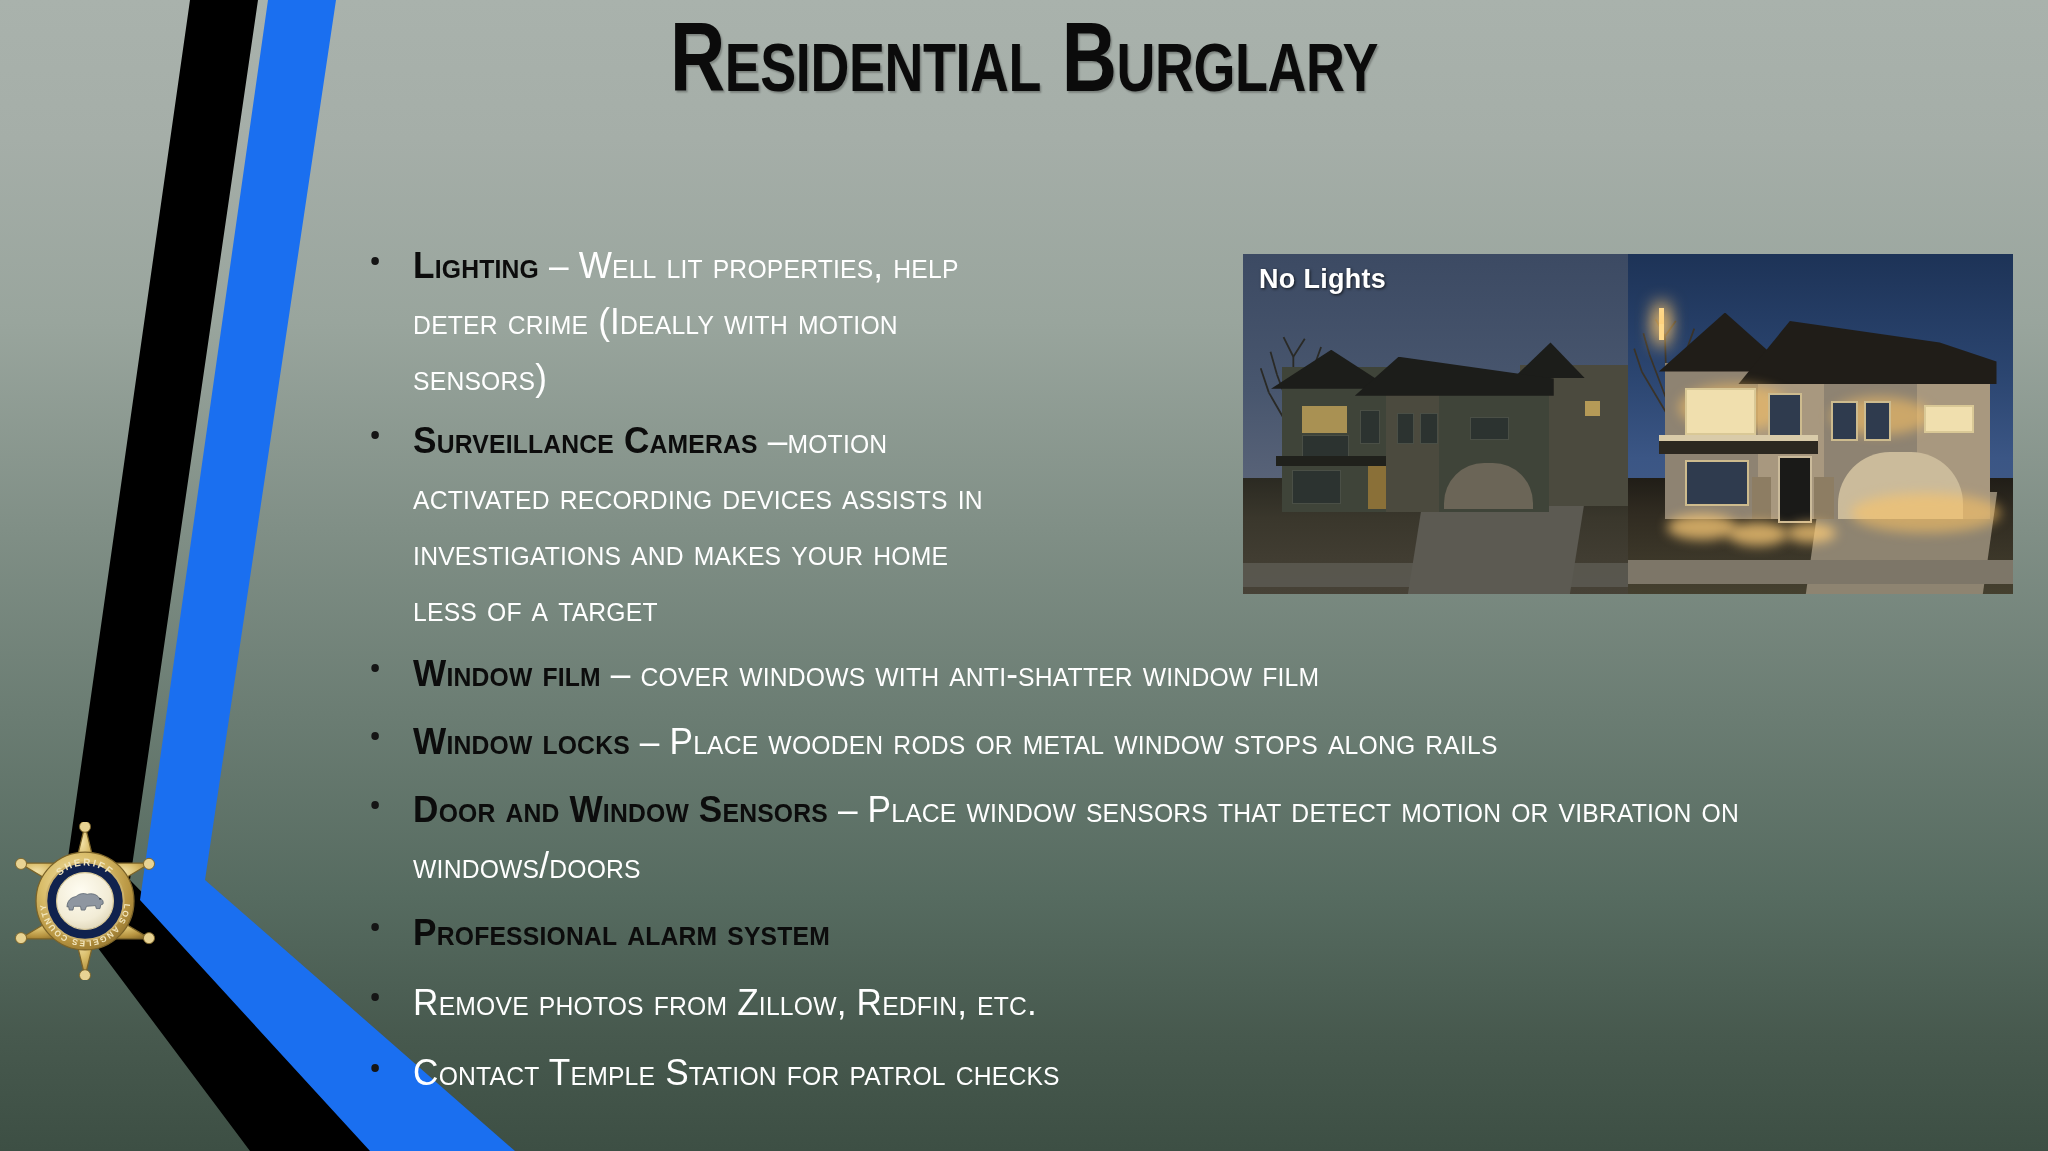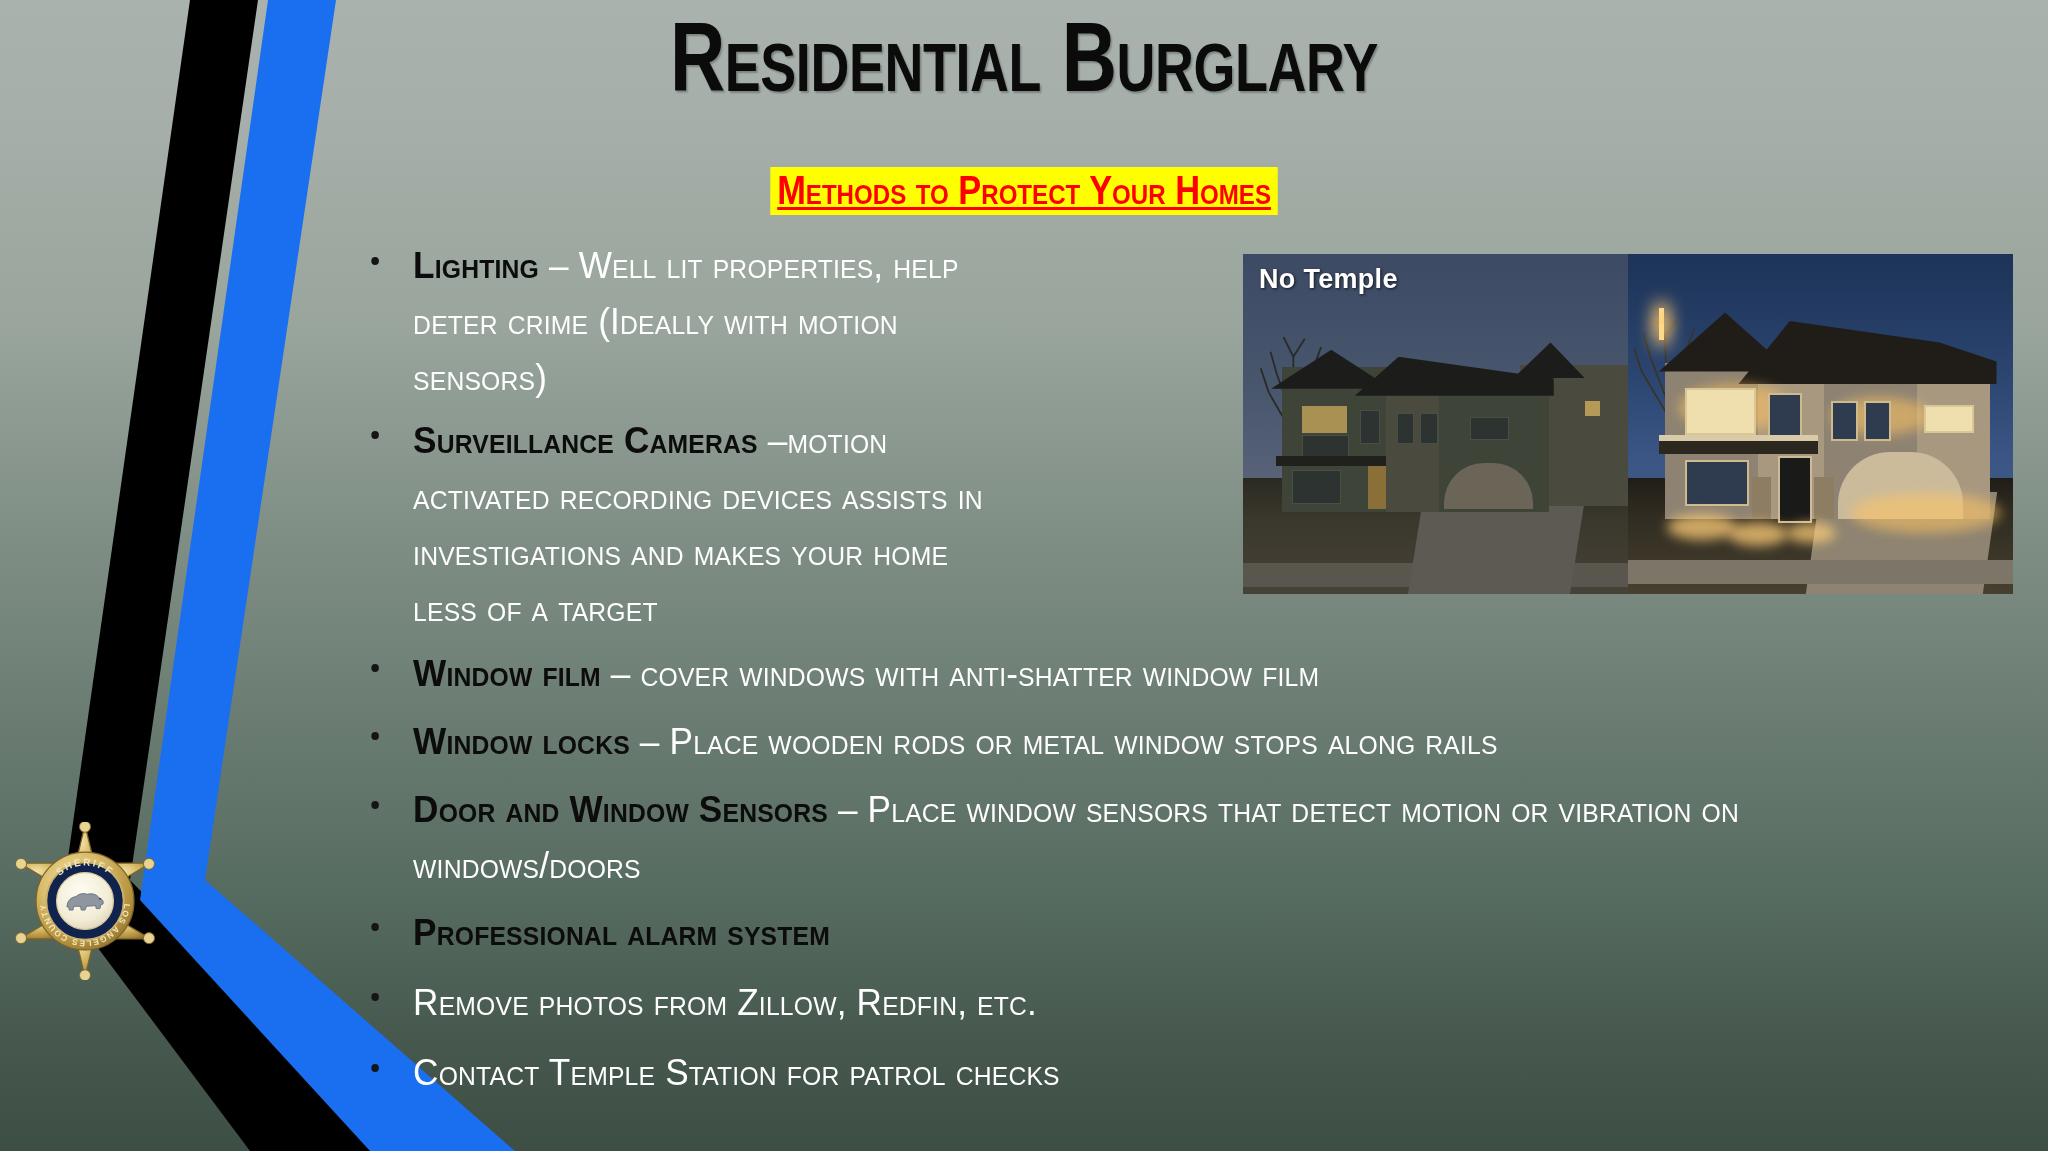--- a/index.html
+++ b/index.html
@@ -289,23 +289,20 @@
         <textPath href="#arcTop" startOffset="50%" text-anchor="middle">SHERIFF</textPath>
       </text>
       <text font-family="'Liberation Sans Narrow','Liberation Sans',sans-serif" font-size="10.5" font-weight="bold" fill="#f2e6bd" letter-spacing="1.6">
         <textPath href="#arcBot" startOffset="50%" text-anchor="middle">· LOS ANGELES COUNTY ·</textPath>
       </text>
     </svg>
   </div>
 
   <div class="title">Residential Burglary</div>
 
-  <div class="subtitle-row">
-    <span class="subtitle">Methods to Protect Your Homes</span>
-  </div>
 
   <div class="bullets">
 
     <div class="bullet b1">
       <span class="dot"></span>
       <span class="lead">Lighting</span><span class="rest"> – Well lit properties, help deter crime (Ideally with motion sensors)</span>
     </div>
 
     <div class="bullet b2">
       <span class="dot"></span>
@@ -387,21 +384,21 @@
         <div class="win dk-win" style="left:53%;top:44%;width:6%;height:16%;"></div>
         <div class="win dk-win" style="left:72%;top:46%;width:14%;height:12%;"></div>
 
         <div class="porch" style="left:-2%;top:68%;width:42%;height:6%;background:#20211c;"></div>
         <div class="win dk-win" style="left:4%;top:76%;width:18%;height:18%;"></div>
         <div class="door" style="left:33%;top:74%;width:7%;height:24%;background:#8a7038;"></div>
 
         <div class="garage dk-garage" style="left:62%;top:72%;width:34%;height:26%;border-radius:40px 40px 0 0;"></div>
       </div>
 
-      <div class="photo-label">No Temple</div>
+      <div class="photo-label">No Lights</div>
     </div>
 
     <div class="photo-half right">
       <div class="sky-lit"></div>
       <div class="ground gd-lit"></div>
 
       <div class="walk" style="left:48%;bottom:0;width:46%;height:30%;background:#8e8471;transform:skewX(-8deg);"></div>
       <div class="walk" style="left:0;bottom:3%;width:100%;height:7%;background:#7d7668;"></div>
 
       <svg class="tree" style="left:0%;top:12%;width:20%;height:56%;" viewBox="0 0 100 200">

